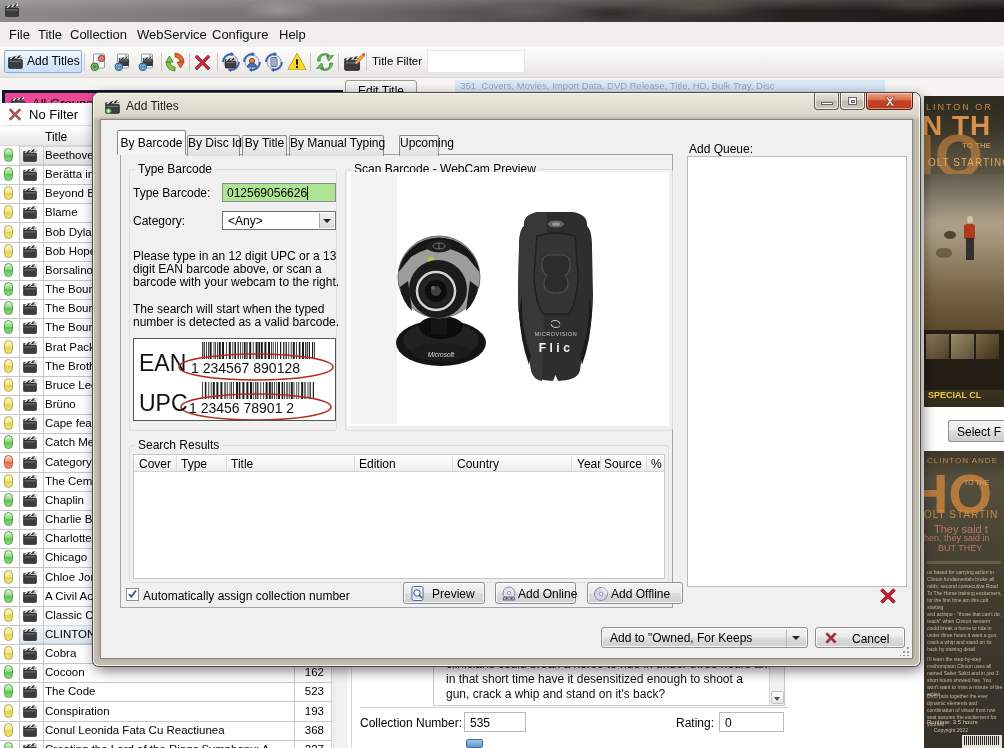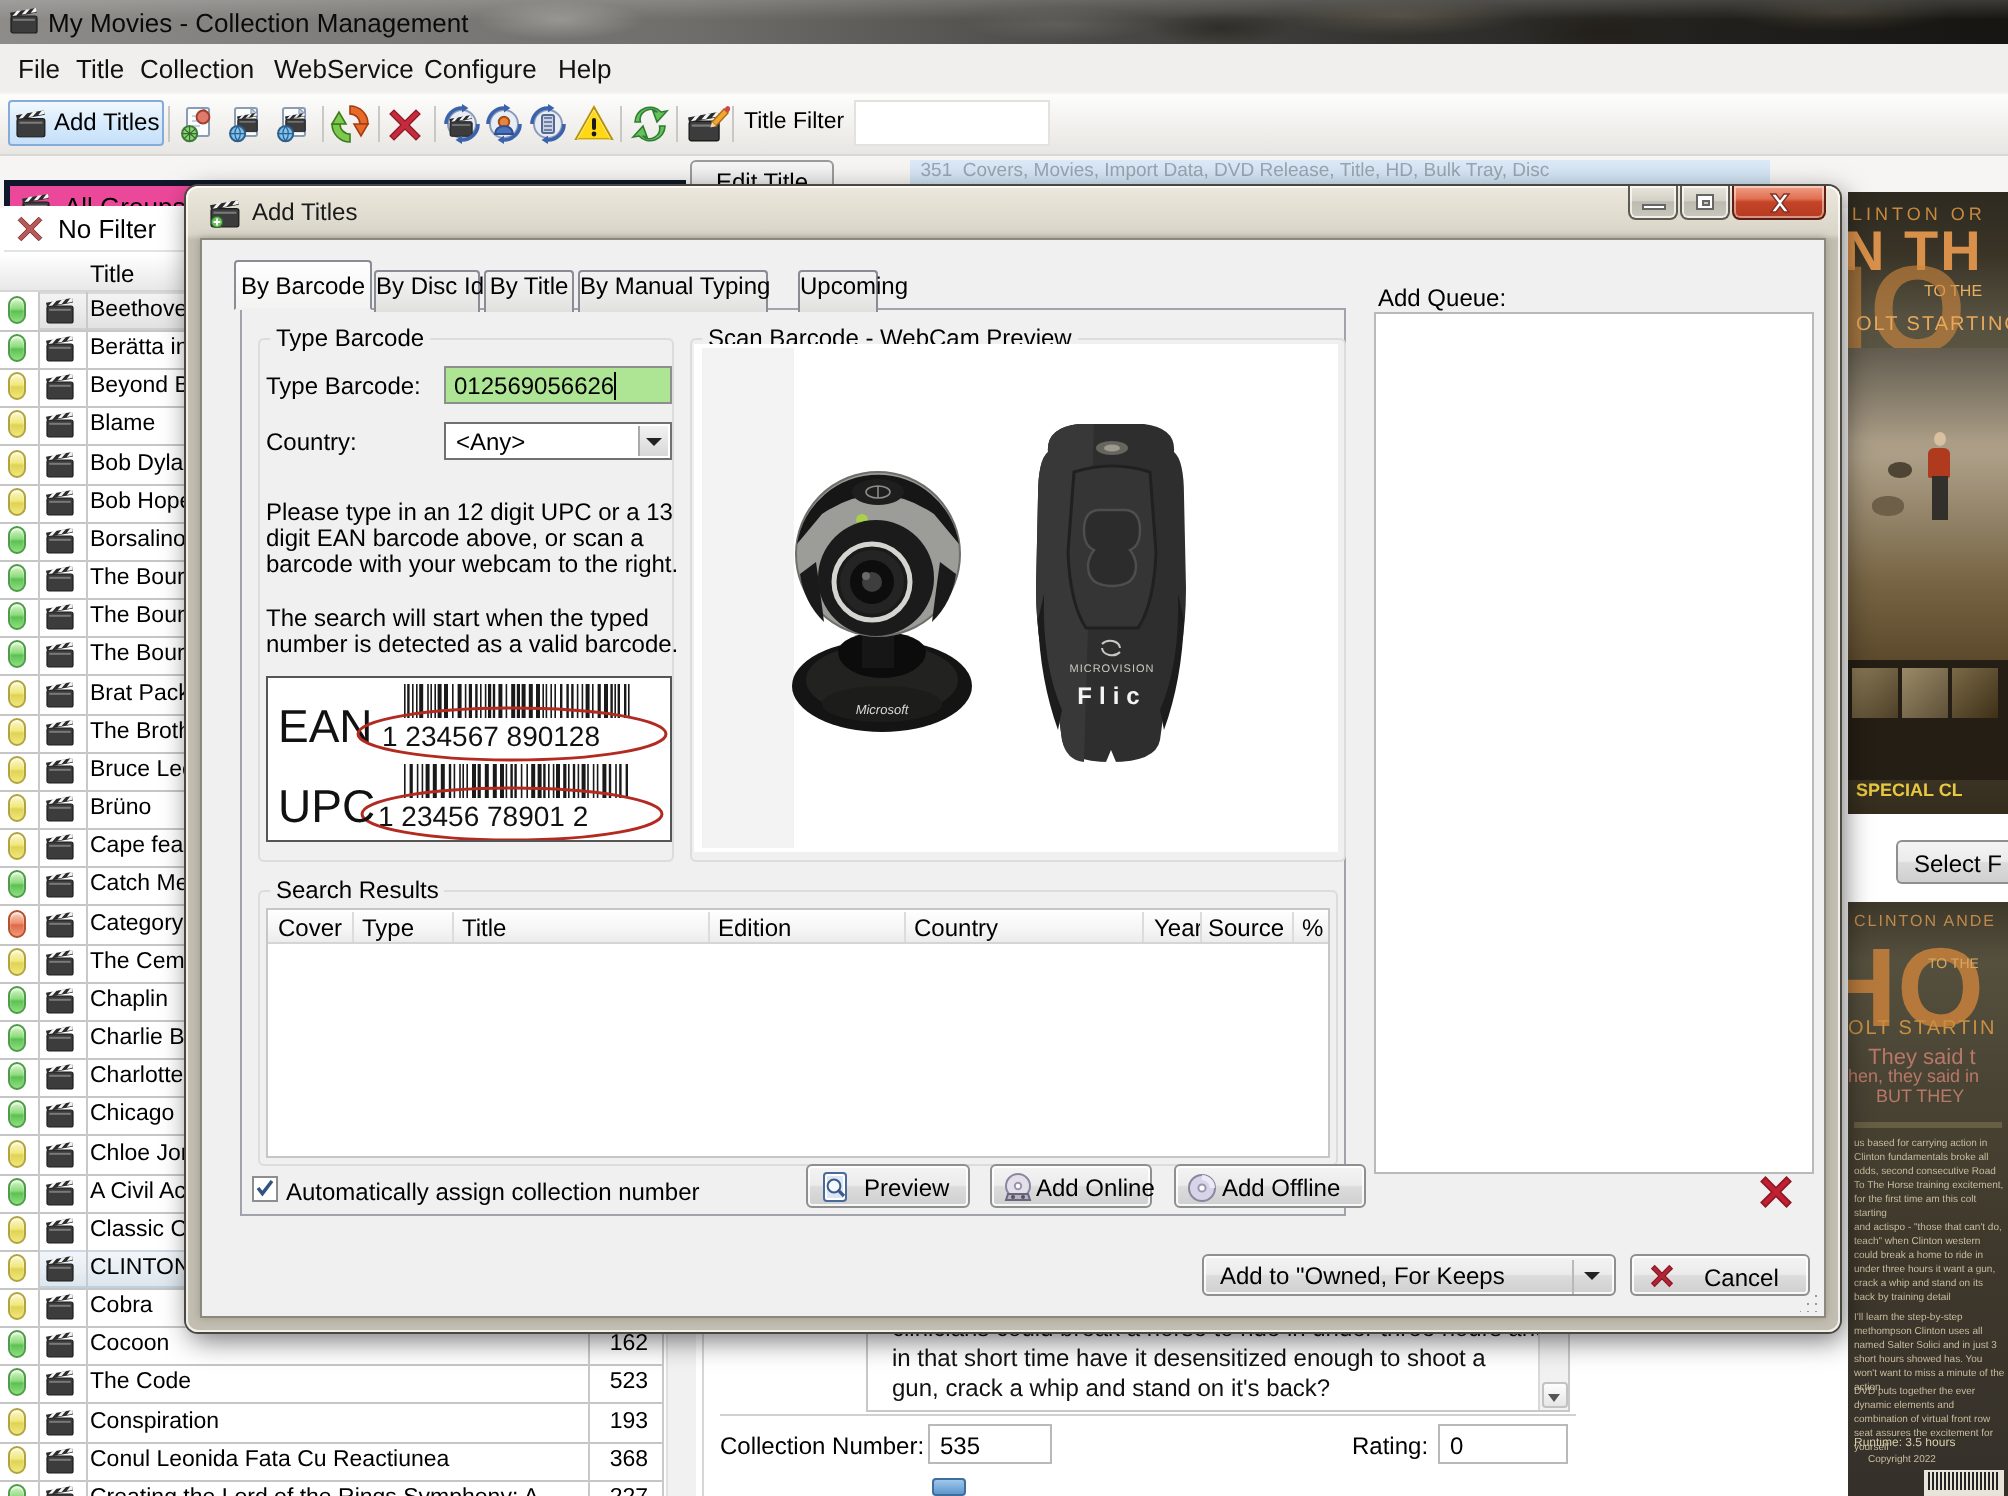--- a/index.html
+++ b/index.html
@@ -67,21 +67,20 @@
         <stop offset="1" stop-color="#e6ecf6"></stop>
 </linearGradient>
 </defs>
   </svg>
 
 <div class="abs" id="tbar">
     <div class="sheen"></div>
  <svg class="abs" style="left:5px;top:4px" width="15" height="13" viewBox="0 0 15 13">
       <use href="#clap"></use>
     </svg>
- <div class="txt">My Movies - Collection Management</div>
 </div>
 <div class="abs" id="menu">
  <span style="left:9px">File</span>
     <span style="left:38px">Title</span>
     <span style="left:70px">Collection</span>
  <span style="left:137px">WebService</span>
     <span style="left:212px">Configure</span>
     <span style="left:279px">Help</span>
 </div>
 <div class="abs" id="tool">
@@ -489,21 +488,21 @@
   <div class="tab" style="left:188px;top:15px;width:95px">By Manual Typing</div>
   <div class="tab" style="left:298px;top:15px;width:40px">Upcoming</div>
   <div class="tab" style="left:16px;top:10px;width:69px;height:25px;background:linear-gradient(180deg,#fefefe,#f3f3f2);border-bottom:1px solid #f0f0f0">
         <div class="txt" style="margin-top:5px">By Barcode</div>
       </div>
 
   <div class="groupbox" style="left:28px;top:49px;width:208px;height:262px"></div>
   <div class="grouplbl" style="left:34px;top:42px">Type Barcode</div>
   <div class="abs t" style="left:32px;top:66px">Type Barcode:</div>
   <div class="abs" style="left:121px;top:63px;width:114px;height:19px;background:#aee595;border:1px solid #8e8e8e;font-size:12px;padding:2px 0 0 4px">012569056626<span style="border-left:1px solid #000">&nbsp;</span></div>
-  <div class="abs t" style="left:32px;top:94px">Country:</div>
+  <div class="abs t" style="left:32px;top:94px">Category:</div>
   <div class="abs" style="left:121px;top:91px;width:114px;height:19px;background:#fff;border:1px solid #707070">
     <div class="t" style="position:absolute;left:5px;top:2px">&lt;Any&gt;</div>
     <div style="position:absolute;right:1px;top:1px;width:15px;height:15px;background:linear-gradient(180deg,#f2f2f2,#d8d8d8);border-left:1px solid #aaa"></div>
     <div style="position:absolute;right:4px;top:7px;width:0;height:0;border-left:4px solid transparent;border-right:4px solid transparent;border-top:4px solid #222"></div>
   </div>
   <div class="abs t" style="left:32px;top:130px;line-height:13px">Please type in an 12 digit UPC or a 13<br>digit EAN barcode above, or scan a<br>barcode with your webcam to the right.</div>
   <div class="abs t" style="left:32px;top:183px;line-height:13px">The search will start when the typed<br>number is detected as a valid barcode.</div>
 
   <div class="abs" style="left:32px;top:218px;width:203px;height:83px;background:#fff;border:1px solid #555">
     <svg width="201" height="81" viewBox="0 0 201 81">

